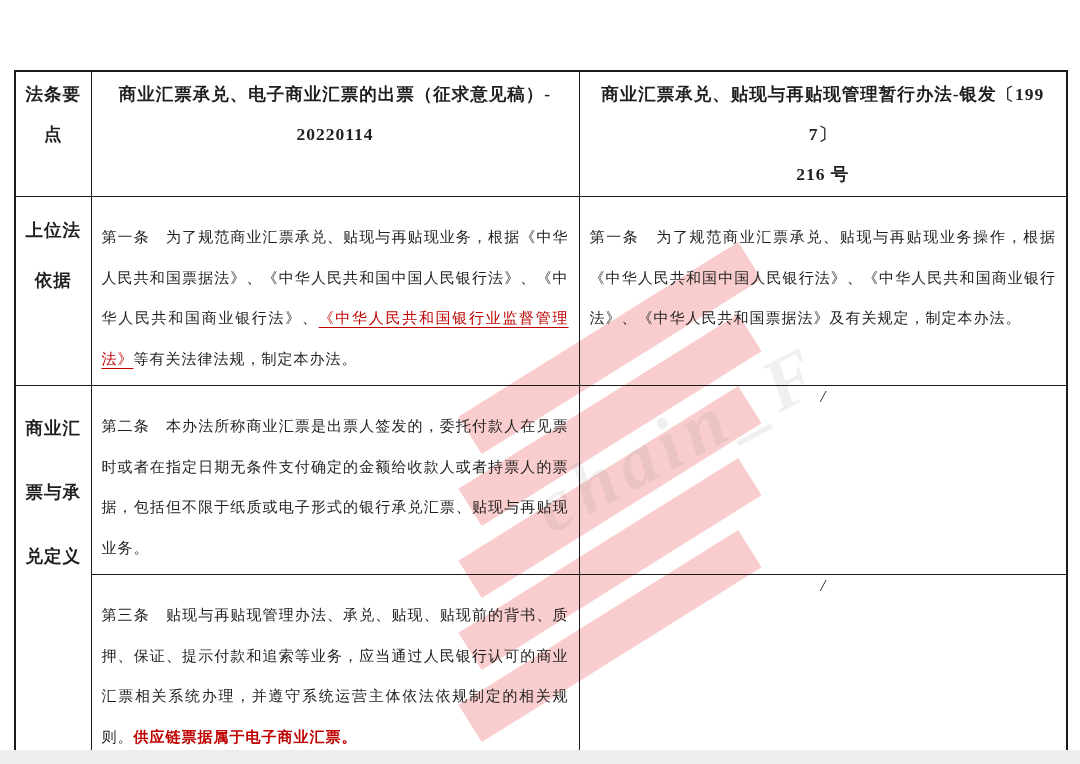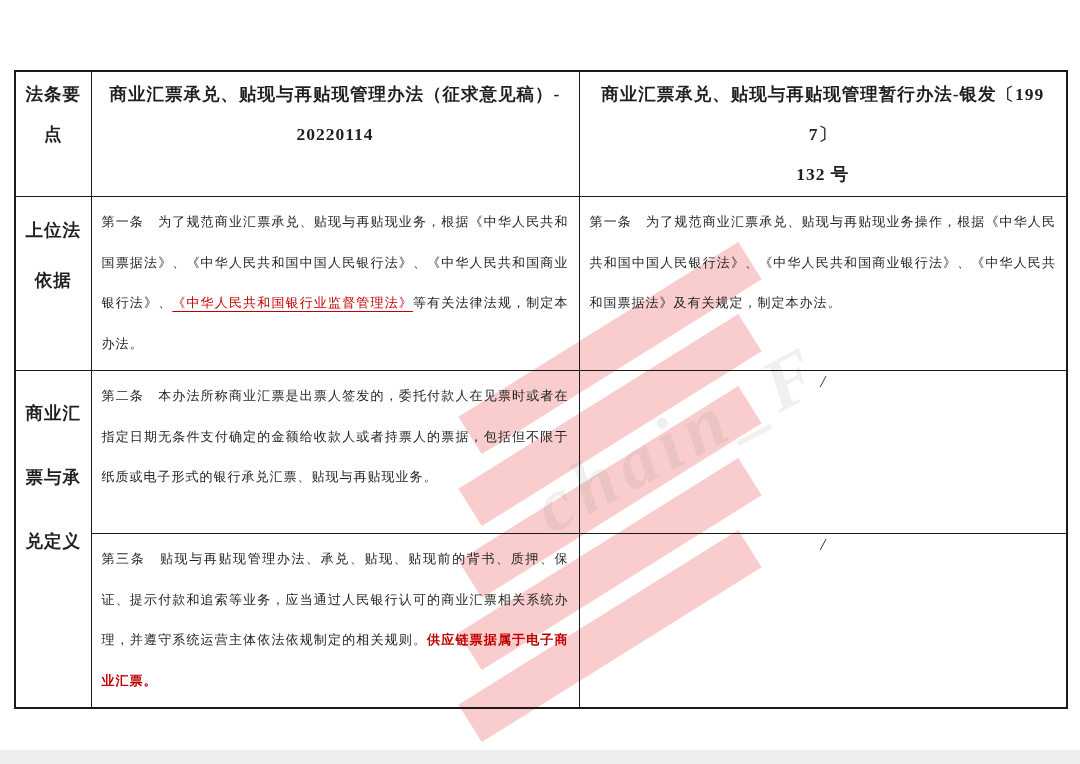--- a/index.html
+++ b/index.html
@@ -44,22 +44,22 @@
   }
   .hdr-line { display:block; }
   td.label-cell {
     font-weight:bold; text-align:center; font-size:17.5px;
     letter-spacing:1px; line-height:50px; padding:8px 4px 0 4px;
     word-break:break-all;
     margin-top:35px;
   }
   td.label-cell.merged { line-height:64px; padding-top:10px; }
   td.body-cell {
-    font-size:13px; line-height:40.5px; letter-spacing:1px;
-    padding:5px 10px 6px 10px; text-align:justify; text-justify:inter-character;
+    font-size:15px; line-height:40.5px; letter-spacing:1px;
+    padding:20px 10px 6px 10px; text-align:justify; text-justify:inter-character;
     word-break:break-all;
   }
   td.slash-cell {
     text-align:center; vertical-align:middle;
     font-size:17px; font-style:italic;
   }
   .red-underline { color:#c00000; text-decoration:underline; text-underline-offset:4px; }
   .red-bold { color:#c00000; font-weight:bold; }
 </style>
 </head>
@@ -83,26 +83,26 @@
       <col style="width:488px">
       <col style="width:488px">
     </colgroup>
 
     <tbody>
         <tr style="height:85px">
       <th class="hdr">
         <span>法条要点</span>
       </th>
       <th class="hdr">
-        <span class="hdr-line">商业汇票承兑、贴现与再贴现管理办法（征求意见稿）-</span>
+        <span class="hdr-line">商业汇票承兑、电子商业汇票的出票（征求意见稿）-</span>
         <span class="hdr-line">20220114</span>
       </th>
       <th class="hdr">
         <span class="hdr-line">商业汇票承兑、贴现与再贴现管理暂行办法-银发〔1997〕</span>
-        <span class="hdr-line">132 号</span>
+        <span class="hdr-line">216 号</span>
       </th>
     </tr>
 
     <tr style="height:160px">
       <td class="label-cell">上位法依据</td>
       <td class="body-cell">
         <span>第一条　为了规范商业汇票承兑、贴现与再贴现业务，根据《中华人民共和国票据法》、《中华人民共和国中国人民银行法》、《中华人民共和国商业银行法》、</span><span class="red-underline">《中华人民共和国银行业监督管理法》</span><span>等有关法律法规，制定本办法。</span>
       </td>
       <td class="body-cell">第一条　为了规范商业汇票承兑、贴现与再贴现业务操作，根据《中华人民共和国中国人民银行法》、《中华人民共和国商业银行法》、《中华人民共和国票据法》及有关规定，制定本办法。</td>
     </tr>

